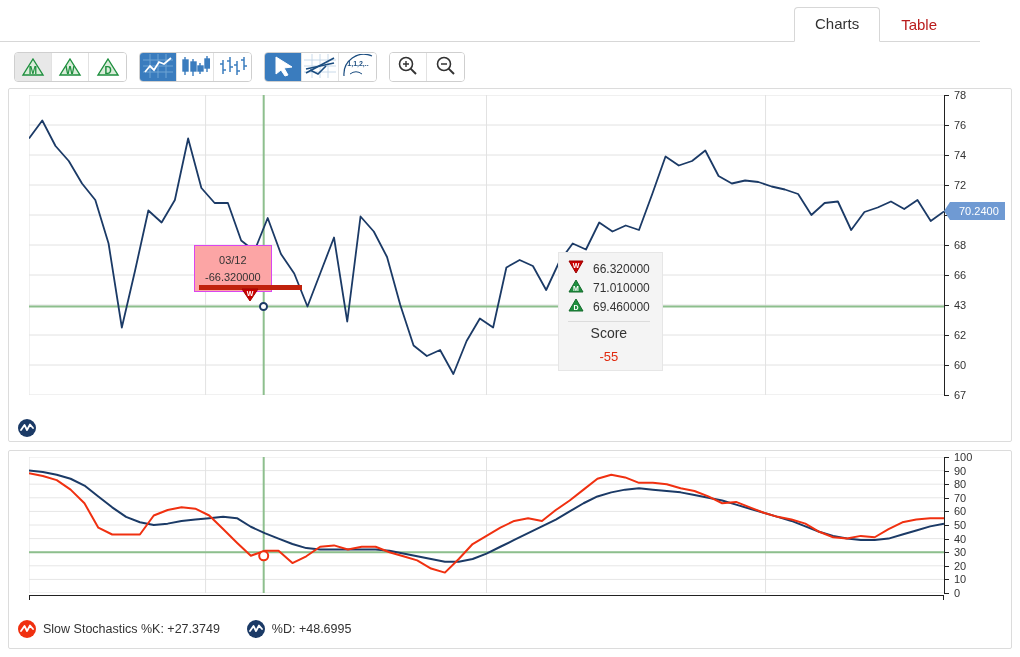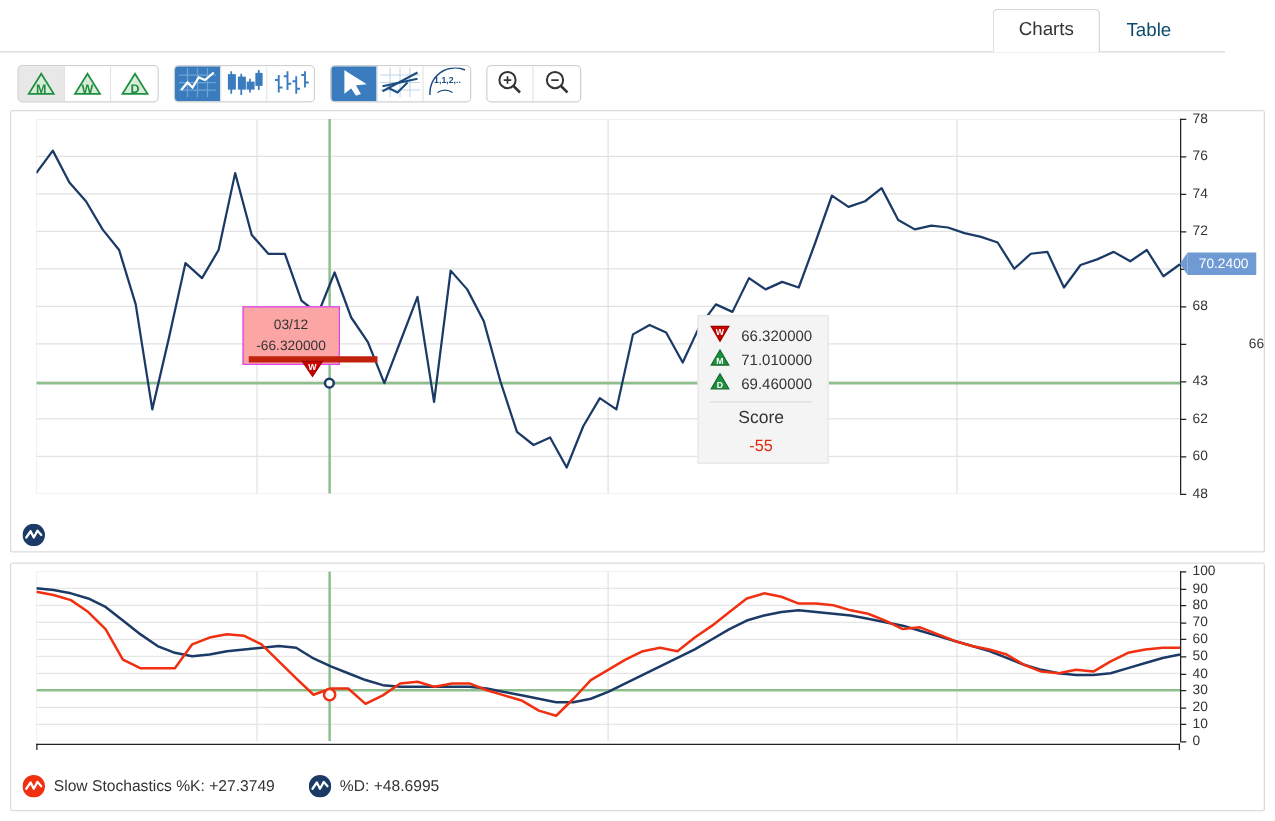--- a/index.html
+++ b/index.html
@@ -16,21 +16,21 @@
   .tabbar{
     position:absolute;left:0;top:0;width:980px;height:42px;
     box-sizing:border-box;
     display:flex;justify-content:flex-end;align-items:flex-end;
     border-bottom:1px solid #d7d7d7;
     padding-right:22px;
   }
   .tab{
     font-size:15px;padding:8px 20px 9px 20px;line-height:16px;
     border:1px solid transparent;border-bottom:none;cursor:pointer;
-    position:relative;top:1px;color:#0c4a6e;
+    position:relative;top:1px;color:#b91c1c;
   }
   .tab.active{
     color:#333;background:#fff;
     border:1px solid #d7d7d7;border-bottom:1px solid #fff;
     border-top-left-radius:4px;border-top-right-radius:4px;
   }
 
   
   .toolbar{
     position:absolute;left:8px;top:47px;width:1004px;height:40px;
@@ -289,29 +289,29 @@
           <line x1="176.595" y1="0" x2="176.595" y2="300" stroke="#e2e2e2" stroke-width="1"></line>
           <line x1="457.5" y1="0" x2="457.5" y2="300" stroke="#e2e2e2" stroke-width="1"></line>
           <line x1="736.575" y1="0" x2="736.575" y2="300" stroke="#e2e2e2" stroke-width="1"></line>
           <line x1="234.69750000000002" y1="0" x2="234.69750000000002" y2="300" stroke="#8dbf8d" stroke-width="2"></line>
           <line x1="0" y1="211.50000000000003" x2="915" y2="211.50000000000003" stroke="#8dbf8d" stroke-width="2"></line>
           <polyline points="0.00,43.50 13.26,25.50 26.52,51.00 39.78,66.00 53.04,88.50 66.30,105.00 79.57,148.50 92.83,232.50 106.09,175.50 119.35,115.50 132.61,127.50 145.87,105.00 159.13,43.50 172.39,93.00 185.65,108.00 198.91,108.00 212.17,145.50 225.43,156.00 238.70,123.00 251.96,159.00 265.22,178.50 278.48,211.50 291.74,177.00 305.00,142.50 318.26,226.50 331.52,121.50 344.78,136.50 358.04,162.00 371.30,210.00 384.57,250.50 397.83,261.00 411.09,255.00 424.35,279.00 437.61,246.00 450.87,223.50 464.13,232.50 477.39,172.50 490.65,165.00 503.91,171.00 517.17,195.00 530.43,166.50 543.70,148.50 556.96,154.50 570.22,127.50 583.48,136.50 596.74,130.50 610.00,135.00 623.26,99.00 636.52,61.50 649.78,70.50 663.04,66.00 676.30,55.50 689.57,81.00 702.83,88.50 716.09,85.50 729.35,87.00 742.61,91.50 755.87,94.50 769.13,99.00 782.39,120.00 795.65,108.00 808.91,106.50 822.17,135.00 835.43,117.00 848.70,112.50 861.96,106.50 875.22,114.00 888.48,105.00 901.74,126.00 915.00,116.40" fill="none" stroke="#1b3a66" stroke-width="1.8" stroke-linejoin="round"></polyline>
         </svg>
     </div>
     <div class="axisY" id="price-yaxis" style="left: 935px; top: 6px; width: 70px; height: 300px;">
         <div class="axisline" style="left: 0px; top: 0px; height: 300px;"></div>
-        <span style="top: 300px;">48</span>
+        <span style="top: 300px;">67</span>
         <div class="tick" style="top: 300px;"></div>
         <span style="top: 270px;">60</span>
         <div class="tick" style="top: 270px;"></div>
         <span style="top: 240px;">62</span>
         <div class="tick" style="top: 240px;"></div>
         <span style="top: 210px;">43</span>
         <div class="tick" style="top: 210px;"></div>
-        <span style="top: 180px; margin-left: 45px;">66</span>
+        <span style="top: 180px;">66</span>
         <div class="tick" style="top: 180px;"></div>
         <span style="top: 150px;">68</span>
         <div class="tick" style="top: 150px;"></div>
         <span style="top: 120px;">70</span>
         <div class="tick" style="top: 120px;"></div>
         <span style="top: 90px;">72</span>
         <div class="tick" style="top: 90px;"></div>
         <span style="top: 60px;">74</span>
         <div class="tick" style="top: 60px;"></div>
         <span style="top: 30px;">76</span>

